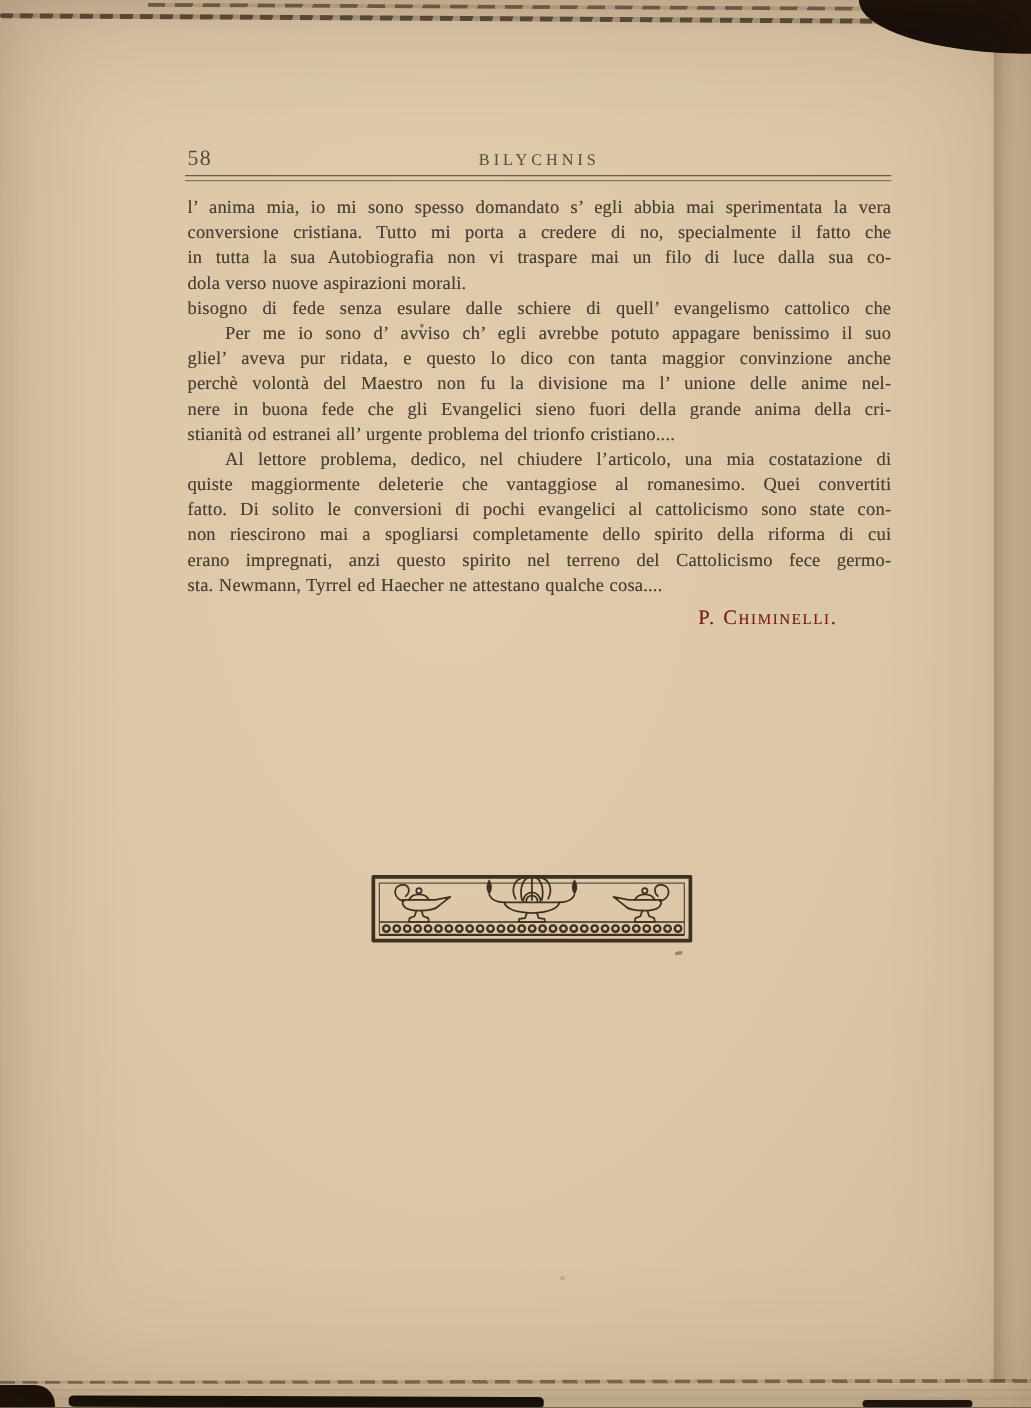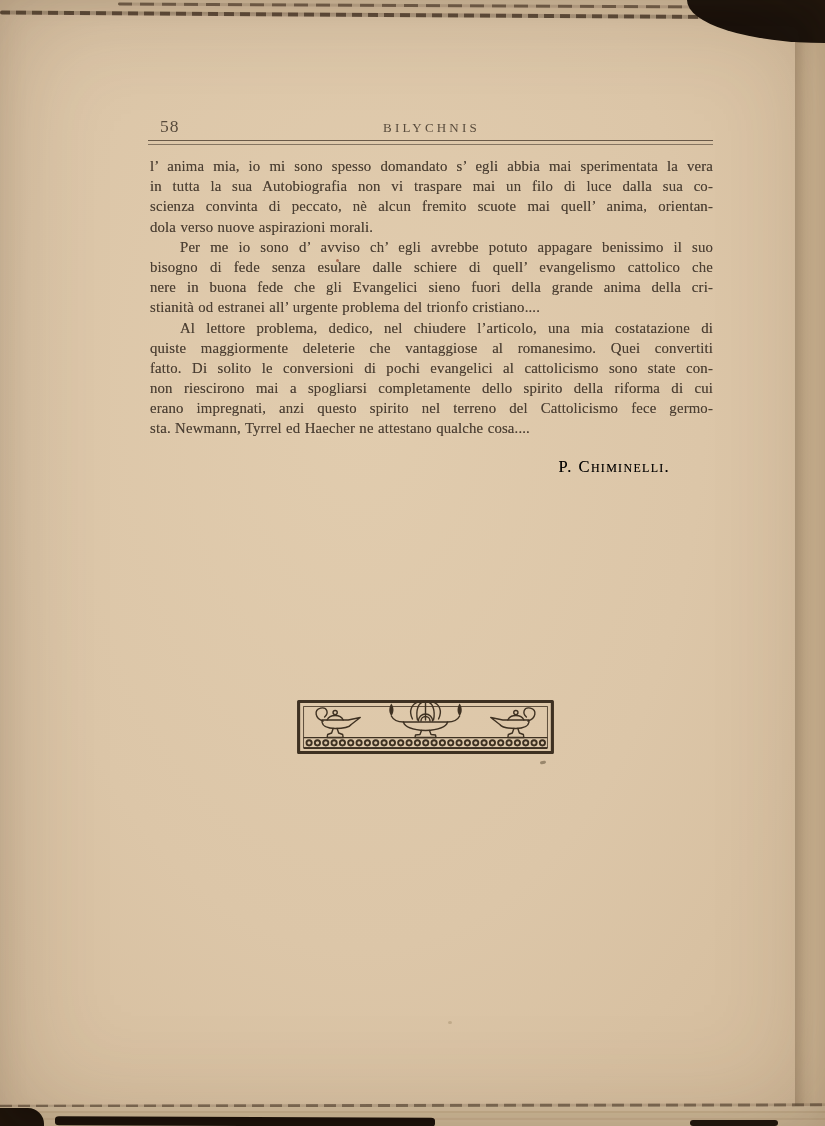--- a/index.html
+++ b/index.html
@@ -46,32 +46,32 @@
   .bottom-dark-3{position:absolute;left:690px;top:1120px;width:88px;height:6px;background:#1a120b;border-radius:3px;}
   .speck-1{position:absolute;left:336px;top:259px;width:3px;height:3px;background:#9e4f38;border-radius:50%;opacity:.8;}
   .speck-2{position:absolute;left:448px;top:1021px;width:4px;height:3px;background:#a8916f;border-radius:50%;opacity:.5;}
   .print-mark{position:absolute;left:540px;top:761px;width:6px;height:3px;background:#6d5b45;border-radius:2px;opacity:.6;transform:rotate(-12deg);}
   .vignette{
     position:absolute;inset:0;pointer-events:none;
     box-shadow:inset 0 0 110px rgba(74,52,30,.22), inset 0 0 30px rgba(74,52,30,.10);
   }
   
   .header{position:absolute;left:150px;top:116px;width:563px;height:34px;color:#584b3c;}
-  .page-number{position:absolute;left:10px;top:0;font-size:17.5px;letter-spacing:1px;}
+  .page-number{position:absolute;left:0;top:0;font-size:17.5px;letter-spacing:1px;}
   .journal-title{position:absolute;left:0;right:0;top:4px;text-align:center;font-size:13px;letter-spacing:3.2px;}
   .header-rule{position:absolute;left:-2px;right:0;top:24px;height:3px;border-top:1.4px solid rgba(86,71,56,.85);border-bottom:1px solid rgba(104,89,73,.75);}
   .textblock{
     position:absolute;left:150px;top:156px;width:563px;
     font-size:14.8px;line-height:20.2px;color:#4b3f33;letter-spacing:.15px;word-spacing:.5px;
     text-shadow:0 0 .4px rgba(70,55,40,.55);
   }
   .ln{height:20.2px;overflow:hidden;text-align:justify;text-align-last:justify;}
   .ln.end{text-align-last:left;}
   .ln.ind{text-indent:30px;}
-  .signature{margin-top:18px;text-align:right;padding-right:43px;font-variant:small-caps;font-size:16.5px;letter-spacing:1.3px;color:#000000;}
+  .signature{margin-top:5px;text-align:right;padding-right:43px;font-variant:small-caps;font-size:16.5px;letter-spacing:1.3px;color:#7f1d1d;}
   .ornament{position:absolute;left:297px;top:699px;width:257px;height:56px;}
 </style>
 </head>
 <body>
 
 <div id="canvas">
 
   <div class="sheet-shade"></div>
   <div class="top-strip"></div>
   <div class="edge-line-1"></div>
@@ -88,26 +88,28 @@
   <div class="print-mark"></div>
 
   <div class="header">
     <span class="page-number">58</span>
     <span class="journal-title">BILYCHNIS</span>
     <div class="header-rule"></div>
   </div>
 
   <div class="textblock">
     <div class="ln">l’ anima mia, io mi sono spesso domandato s’ egli abbia mai sperimentata la vera</div>
+    <div class="ln">conversione cristiana. Tutto mi porta a credere di no, specialmente il fatto che</div>
     <div class="ln">in tutta la sua Autobiografia non vi traspare mai un filo di luce dalla sua co-</div>
-    <div class="ln">scienza convinta di peccato, nè alcun fremito scuote mai quell’ anima, orientan-</div>
     <div class="ln end">dola verso nuove aspirazioni morali.</div>
 
+    <div class="ln">bisogno di fede senza esulare dalle schiere di quell’ evangelismo cattolico che</div>
     <div class="ln ind">Per me io sono d’ avviso ch’ egli avrebbe potuto appagare benissimo il suo</div>
-    <div class="ln">bisogno di fede senza esulare dalle schiere di quell’ evangelismo cattolico che</div>
+    <div class="ln">gliel’ aveva pur ridata, e questo lo dico con tanta maggior convinzione anche</div>
+    <div class="ln">perchè volontà del Maestro non fu la divisione ma l’ unione delle anime nel-</div>
     <div class="ln">nere in buona fede che gli Evangelici sieno fuori della grande anima della cri-</div>
     <div class="ln end">stianità od estranei all’ urgente problema del trionfo cristiano....</div>
 
     <div class="ln ind">Al lettore problema, dedico, nel chiudere l’articolo, una mia costatazione di</div>
     <div class="ln">quiste maggiormente deleterie che vantaggiose al romanesimo. Quei convertiti</div>
     <div class="ln">fatto. Di solito le conversioni di pochi evangelici al cattolicismo sono state con-</div>
     <div class="ln">non riescirono mai a spogliarsi completamente dello spirito della riforma di cui</div>
     <div class="ln">erano impregnati, anzi questo spirito nel terreno del Cattolicismo fece germo-</div>
     <div class="ln end">sta. Newmann, Tyrrel ed Haecher ne attestano qualche cosa....</div>
 

